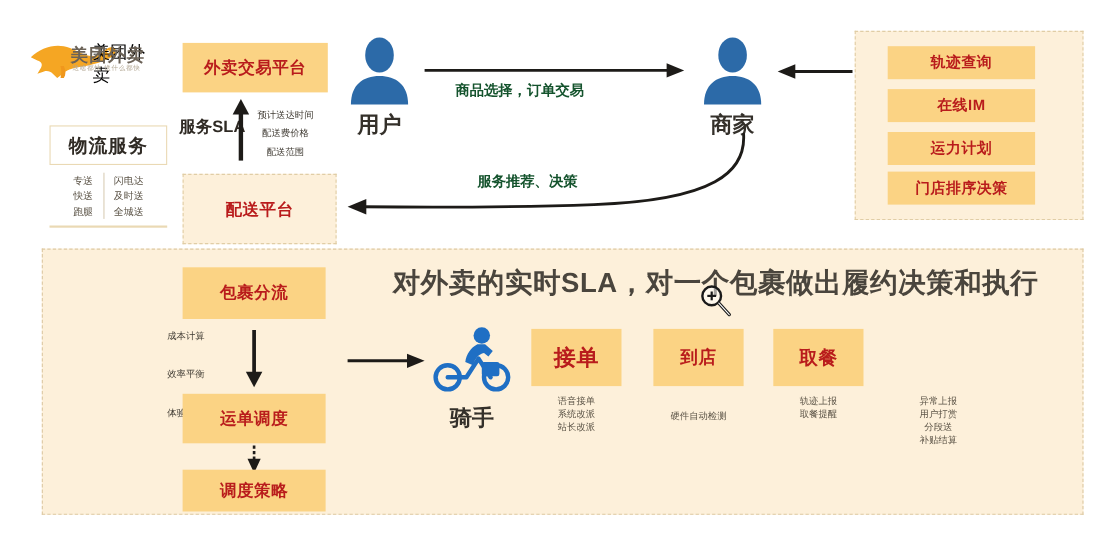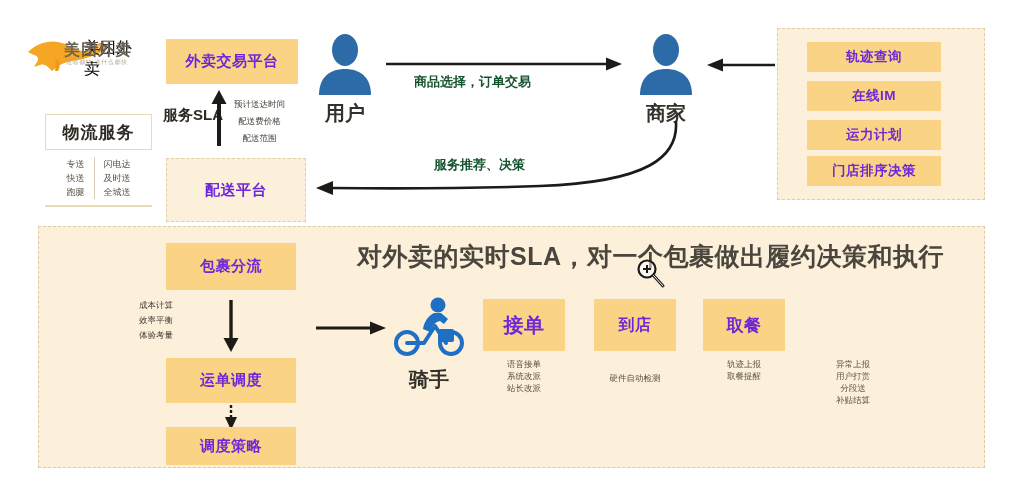--- a/index.html
+++ b/index.html
@@ -29,21 +29,21 @@
     background: #fdf0da;
     border: 1px dashed #ddc9a3;
   }
 
   
   .box {
     background: #fbd384;
     display: flex;
     align-items: center;
     justify-content: center;
-    color: #6d28d9;
+    color: #b91c1c;
     font-weight: bold;
     letter-spacing: 0.5px;
     text-align: center;
   }
   .box.light {
     background: #fbe9c8;
   }
 
   
   .lbl {
@@ -218,21 +218,21 @@
     <div class="box" style="position:absolute; left:29px; top:91px; width:134px; height:30px; font-size:13.5px;">运力计划</div>
     <div class="box" style="position:absolute; left:29px; top:127px; width:134px; height:30px; font-size:13.5px;text-align:center;">门店排序决策</div>
   </div>
 
   <div class="abs panel-bottom" style="left:38px; top:226px; width:947px; height:242px;"></div>
 
   <div class="abs headline" style="left:357px; top:240px;">对外卖的实时SLA，对一个包裹做出履约决策和执行</div>
 
   <div class="abs box" style="left:166px; top:243px; width:130px; height:47px; font-size:15px;">包裹分流</div>
 
-  <div class="abs stack" style="left:139px; top:299px;">
+  <div class="abs stack" style="left:152px; top:299px;gap:20px;">
     <div class="lbl lbl-dark" style="text-align:left;">成本计算</div>
     <div class="lbl lbl-dark" style="text-align:left; margin-top:3px;">效率平衡</div>
     <div class="lbl lbl-dark" style="text-align:left; margin-top:3px;">体验考量</div>
   </div>
 
   <div class="abs" style="left:222px; top:300px;">
     <svg width="18" height="54" viewBox="0 0 18 54">
       <line x1="9" y1="0" x2="9" y2="40" stroke="#1d1b18" stroke-width="3.4"></line>
       <polygon points="9,52 1.5,38 16.5,38" fill="#1d1b18"></polygon>
     </svg>

